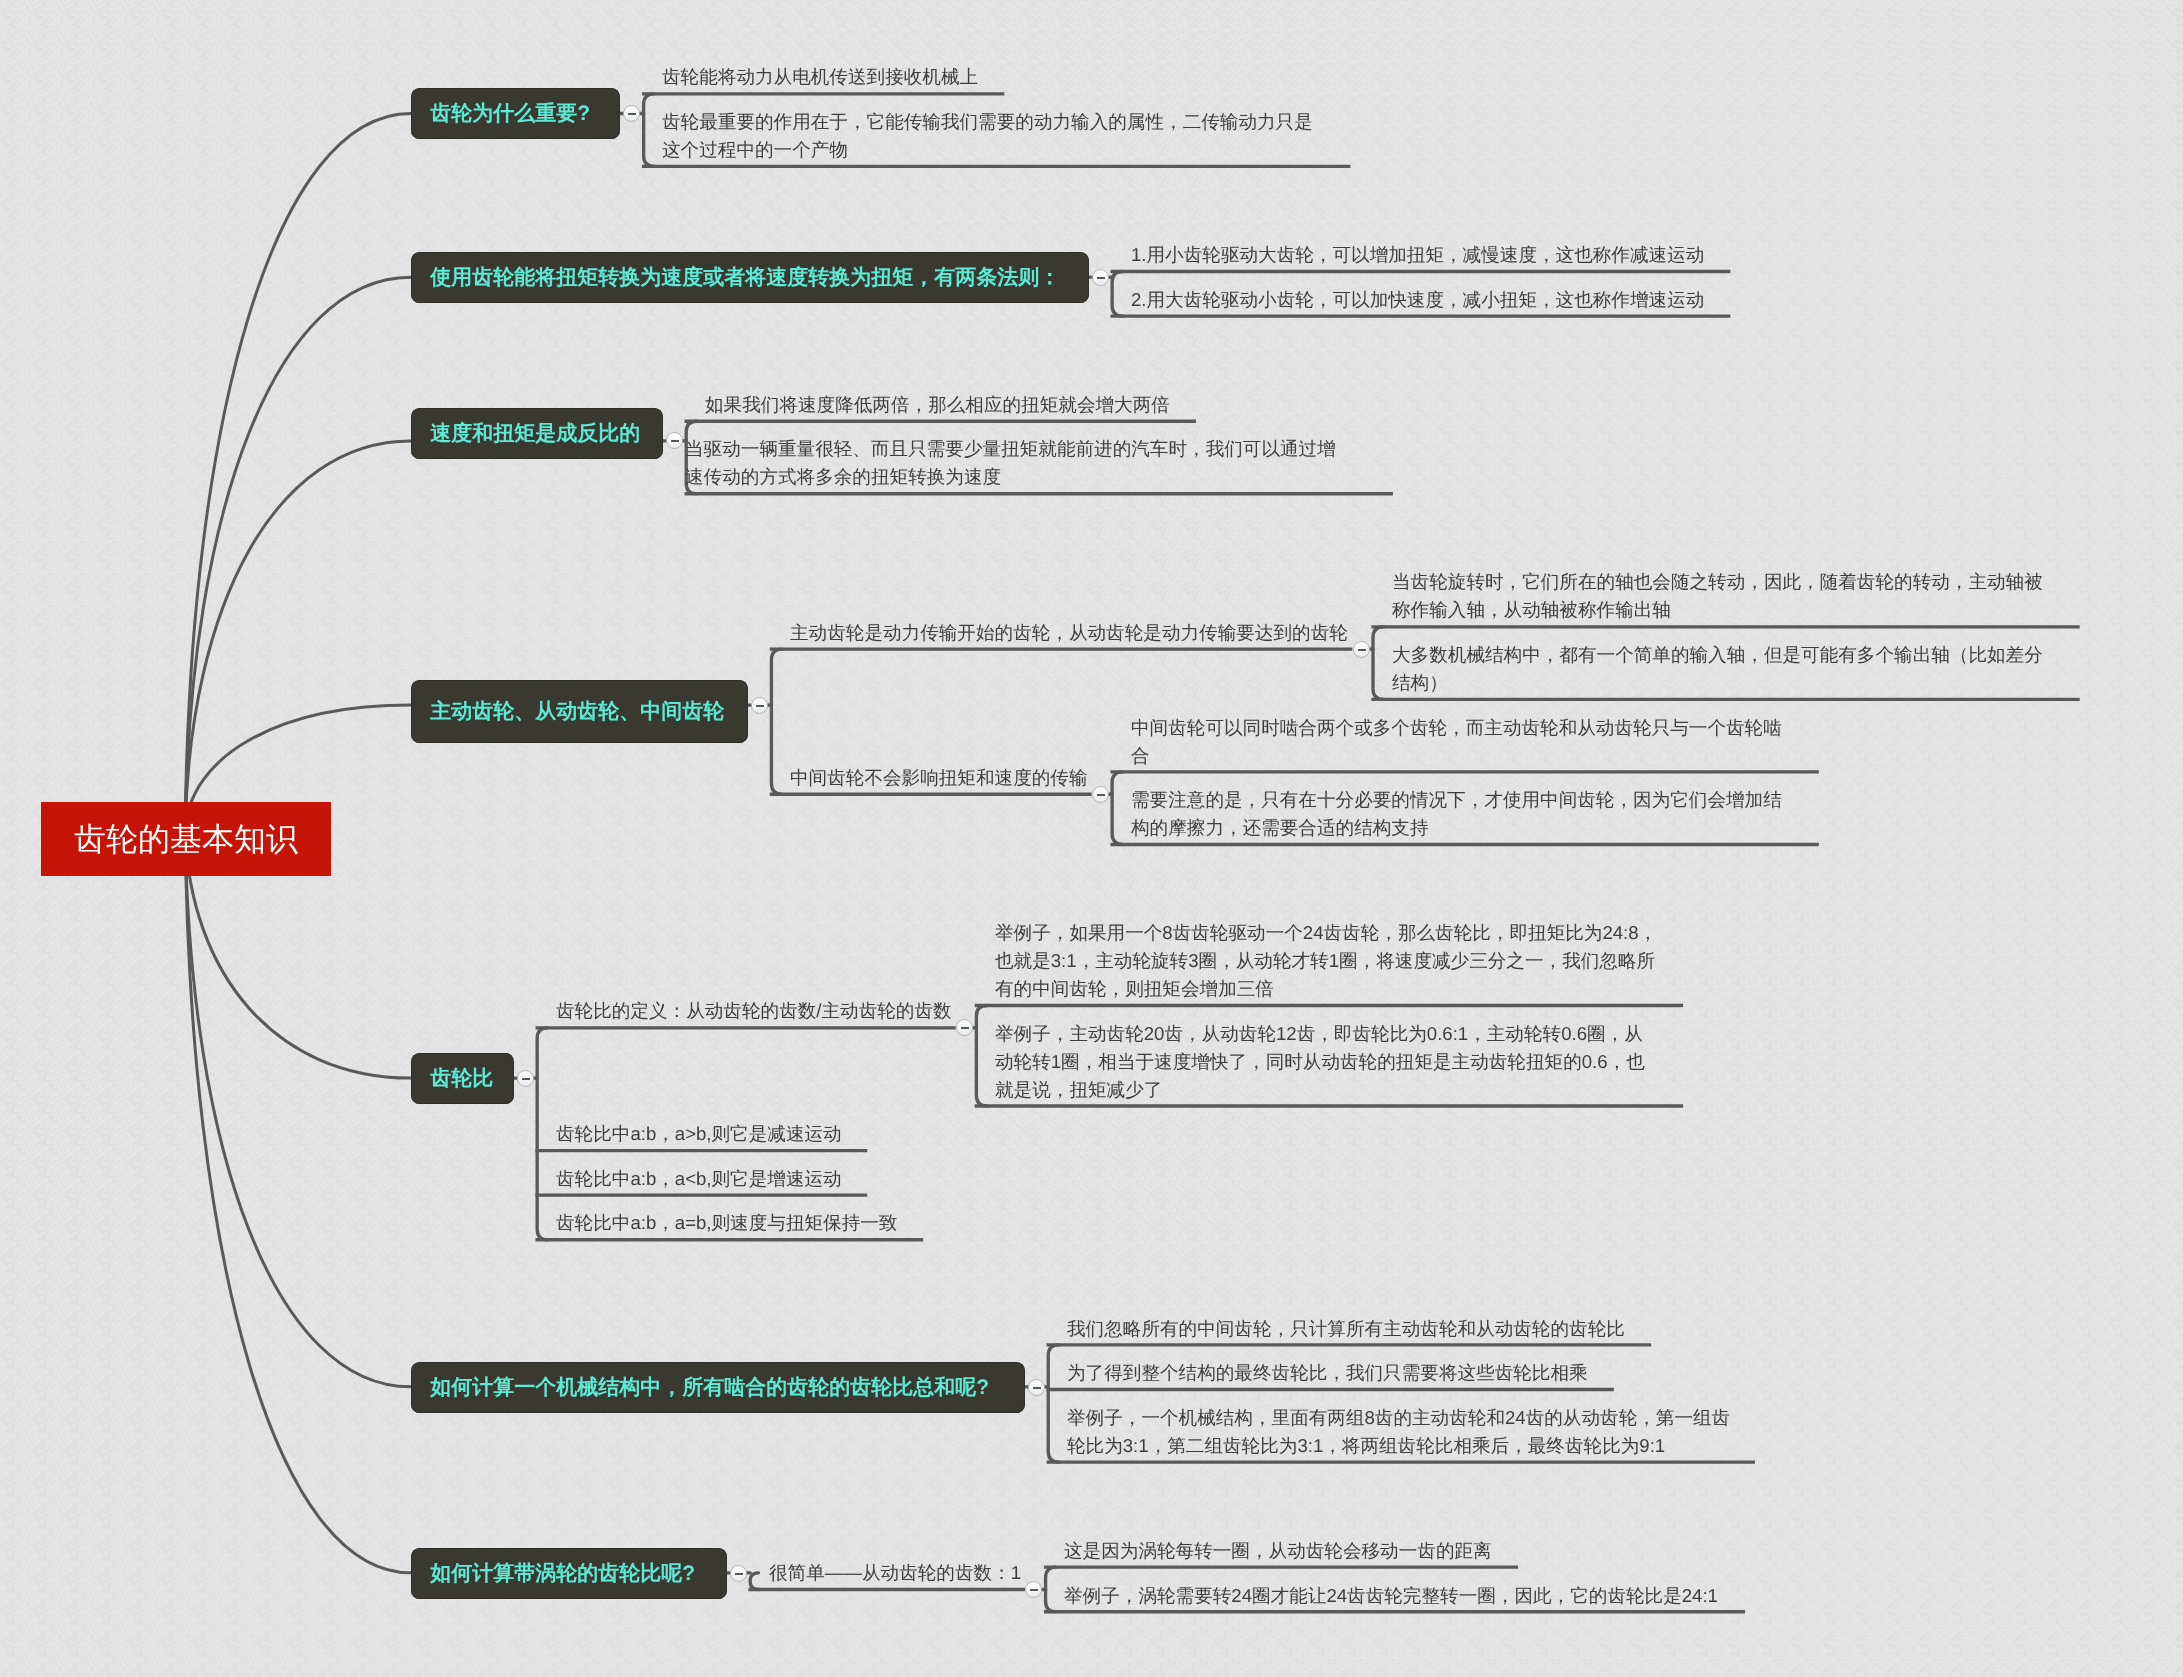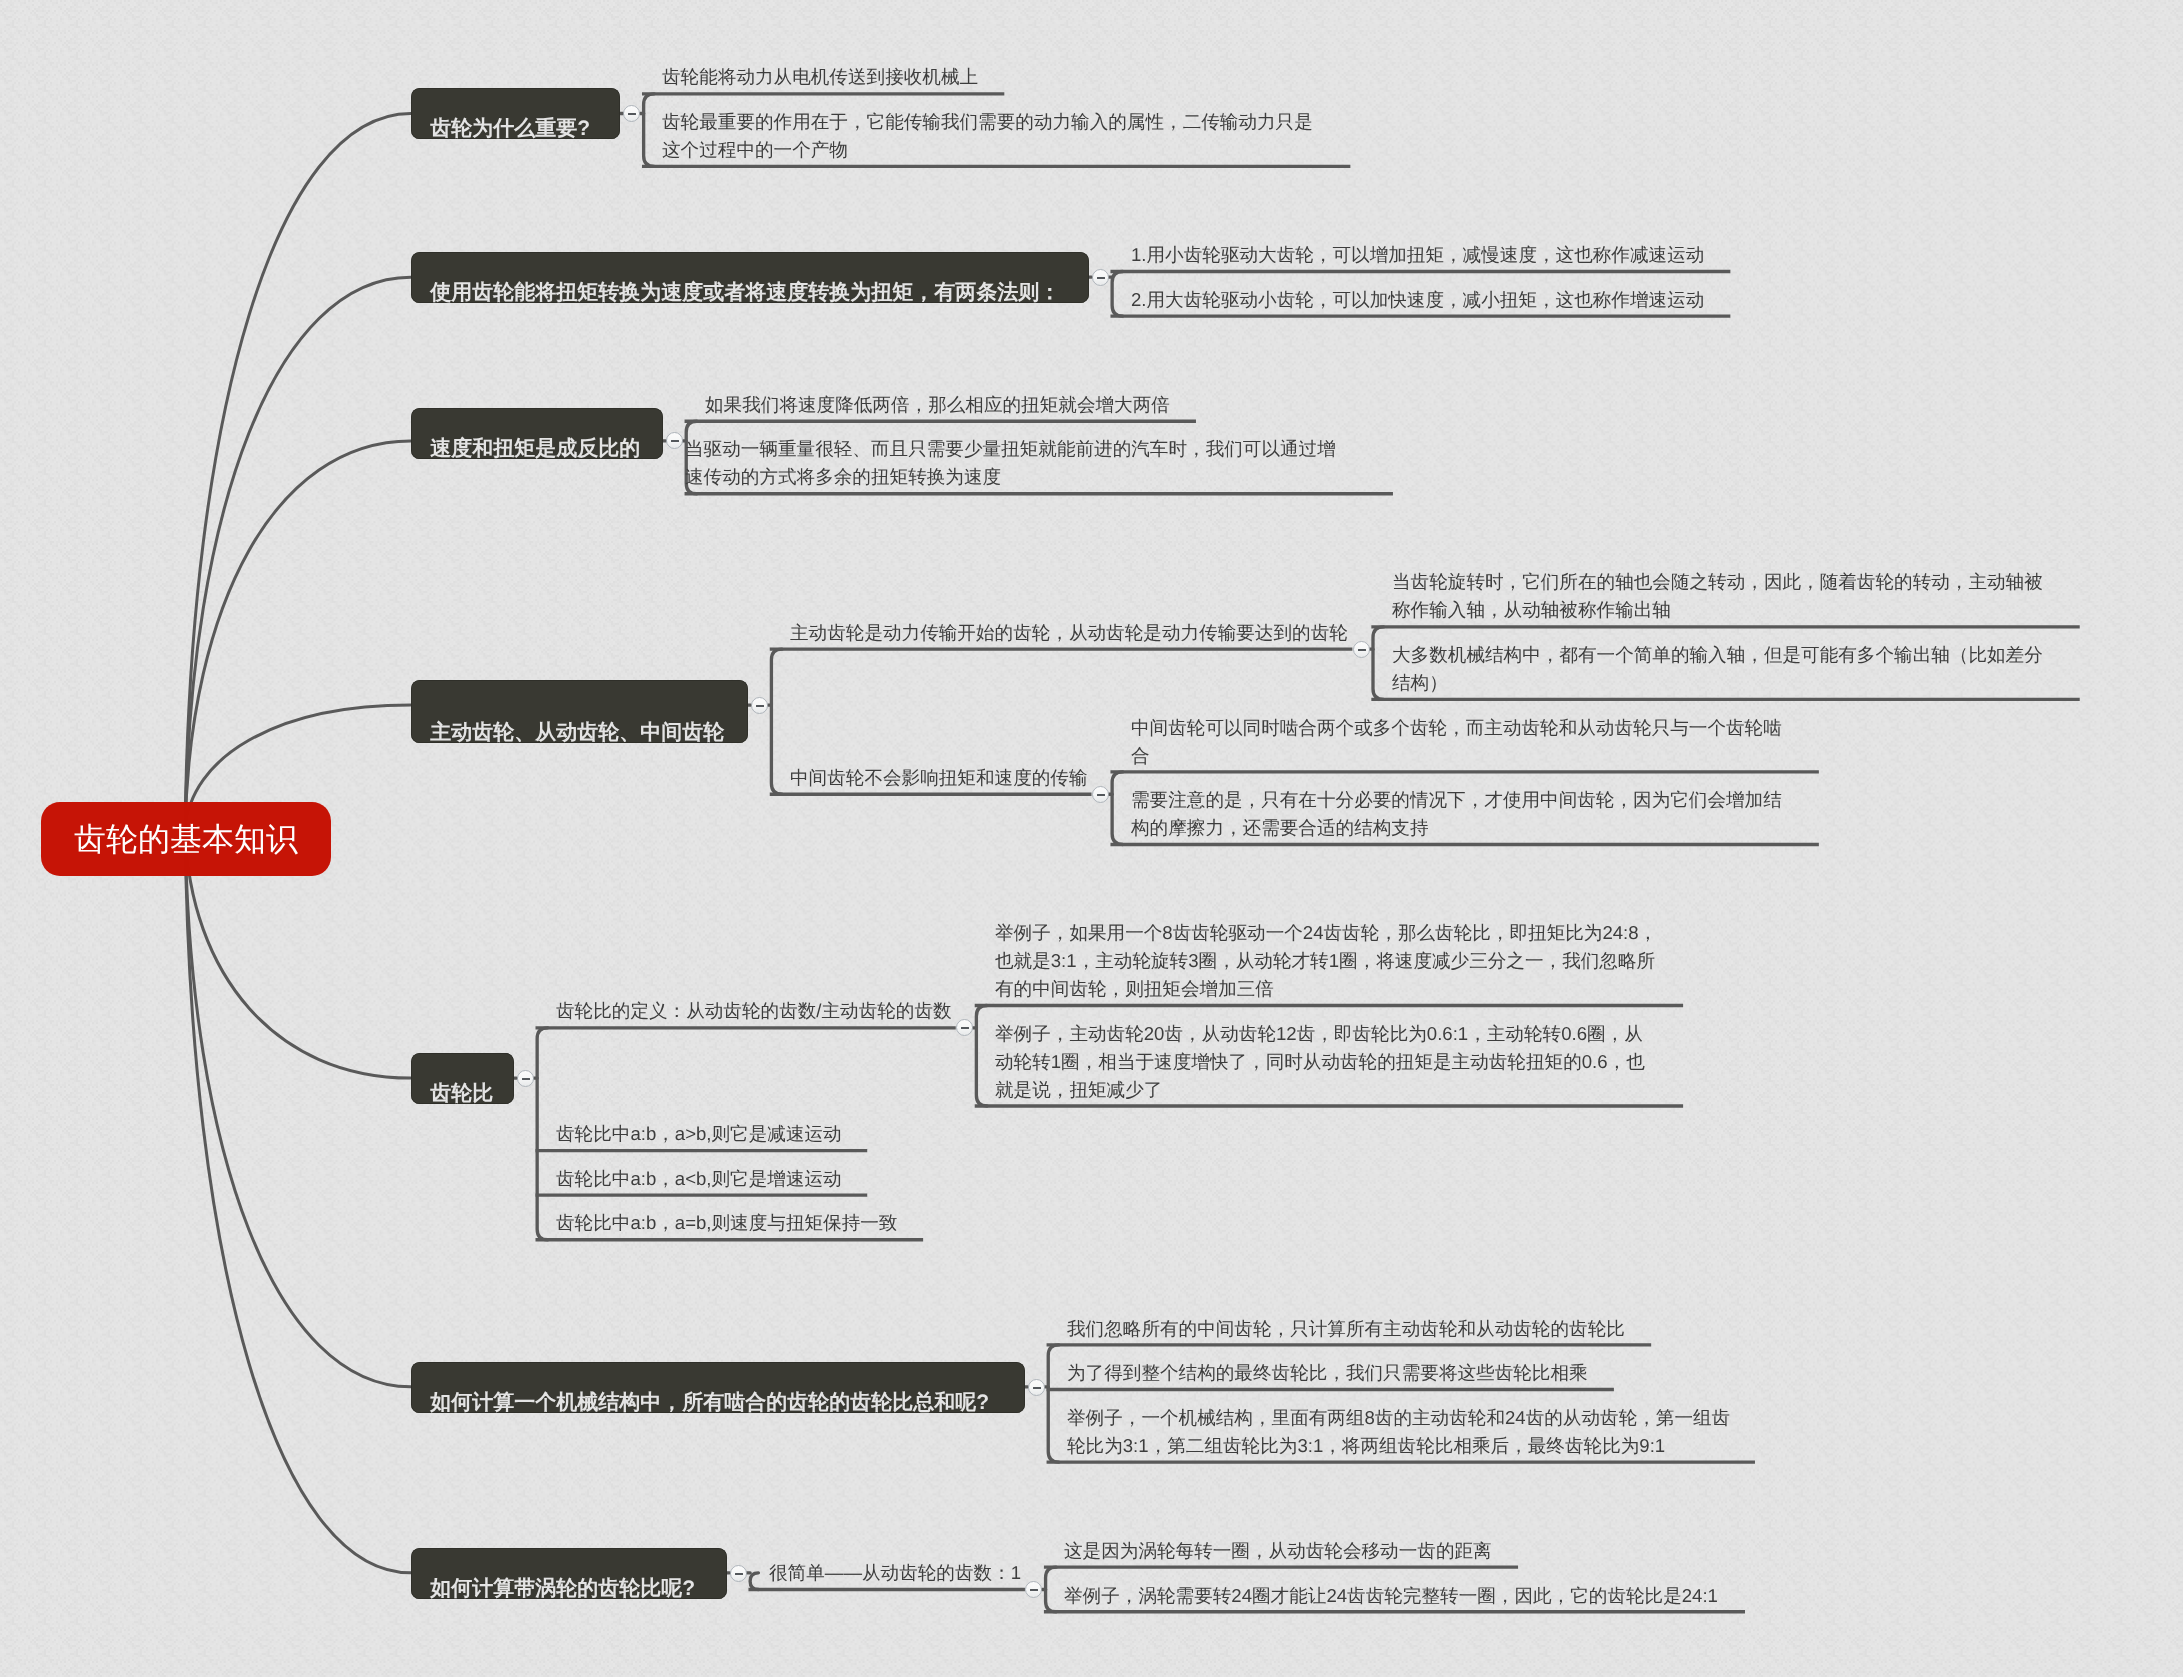--- a/index.html
+++ b/index.html
@@ -9,30 +9,30 @@
        background:#e3e3e3;-webkit-font-smoothing:antialiased;
        text-rendering:geometricPrecision;}
   #stage{position:relative;width:2183px;height:1677px;overflow:hidden;}
   #bgtex{position:absolute;left:0;top:0;width:2183px;height:1677px;}
   #links{position:absolute;left:0;top:0;width:2183px;height:1677px;}
   #nodes{position:absolute;left:0;top:0;width:2183px;height:1677px;opacity:0.999;}
 
   .node{position:absolute;box-sizing:border-box;}
 
   .root-node{
-    background:#c61406;color:#fff;border-radius:19px;
+    background:#c61406;color:#fff;border-radius:0;
     font-size:32px;line-height:1;font-weight:400;
     display:flex;align-items:center;justify-content:center;
     letter-spacing:0px;
   }
   .topic{
-    background:#393932;color:#e5e5e5;border-radius:8.7px;
+    background:#393932;color:#5eead4;border-radius:8.7px;
     box-shadow:inset 0 0 0 0.7px #2d2d27;
     font-size:21px;line-height:1;font-weight:700;
-    display:flex;align-items:flex-end;white-space:nowrap;
+    display:flex;align-items:center;white-space:nowrap;
     padding:0 19.3px;letter-spacing:0px;
   }
   .topic > span, .root-node > span{ opacity:0.999; will-change:opacity; }
   .root-node > span{ filter:opacity(0.999); }
   .leaf > span{display:block;}
   .leaf{
     color:#3d3d3d;font-size:18.6px;line-height:28px;font-weight:400;
     letter-spacing:0px;opacity:0.999;
     word-break:break-all;overflow-wrap:anywhere;
   }

